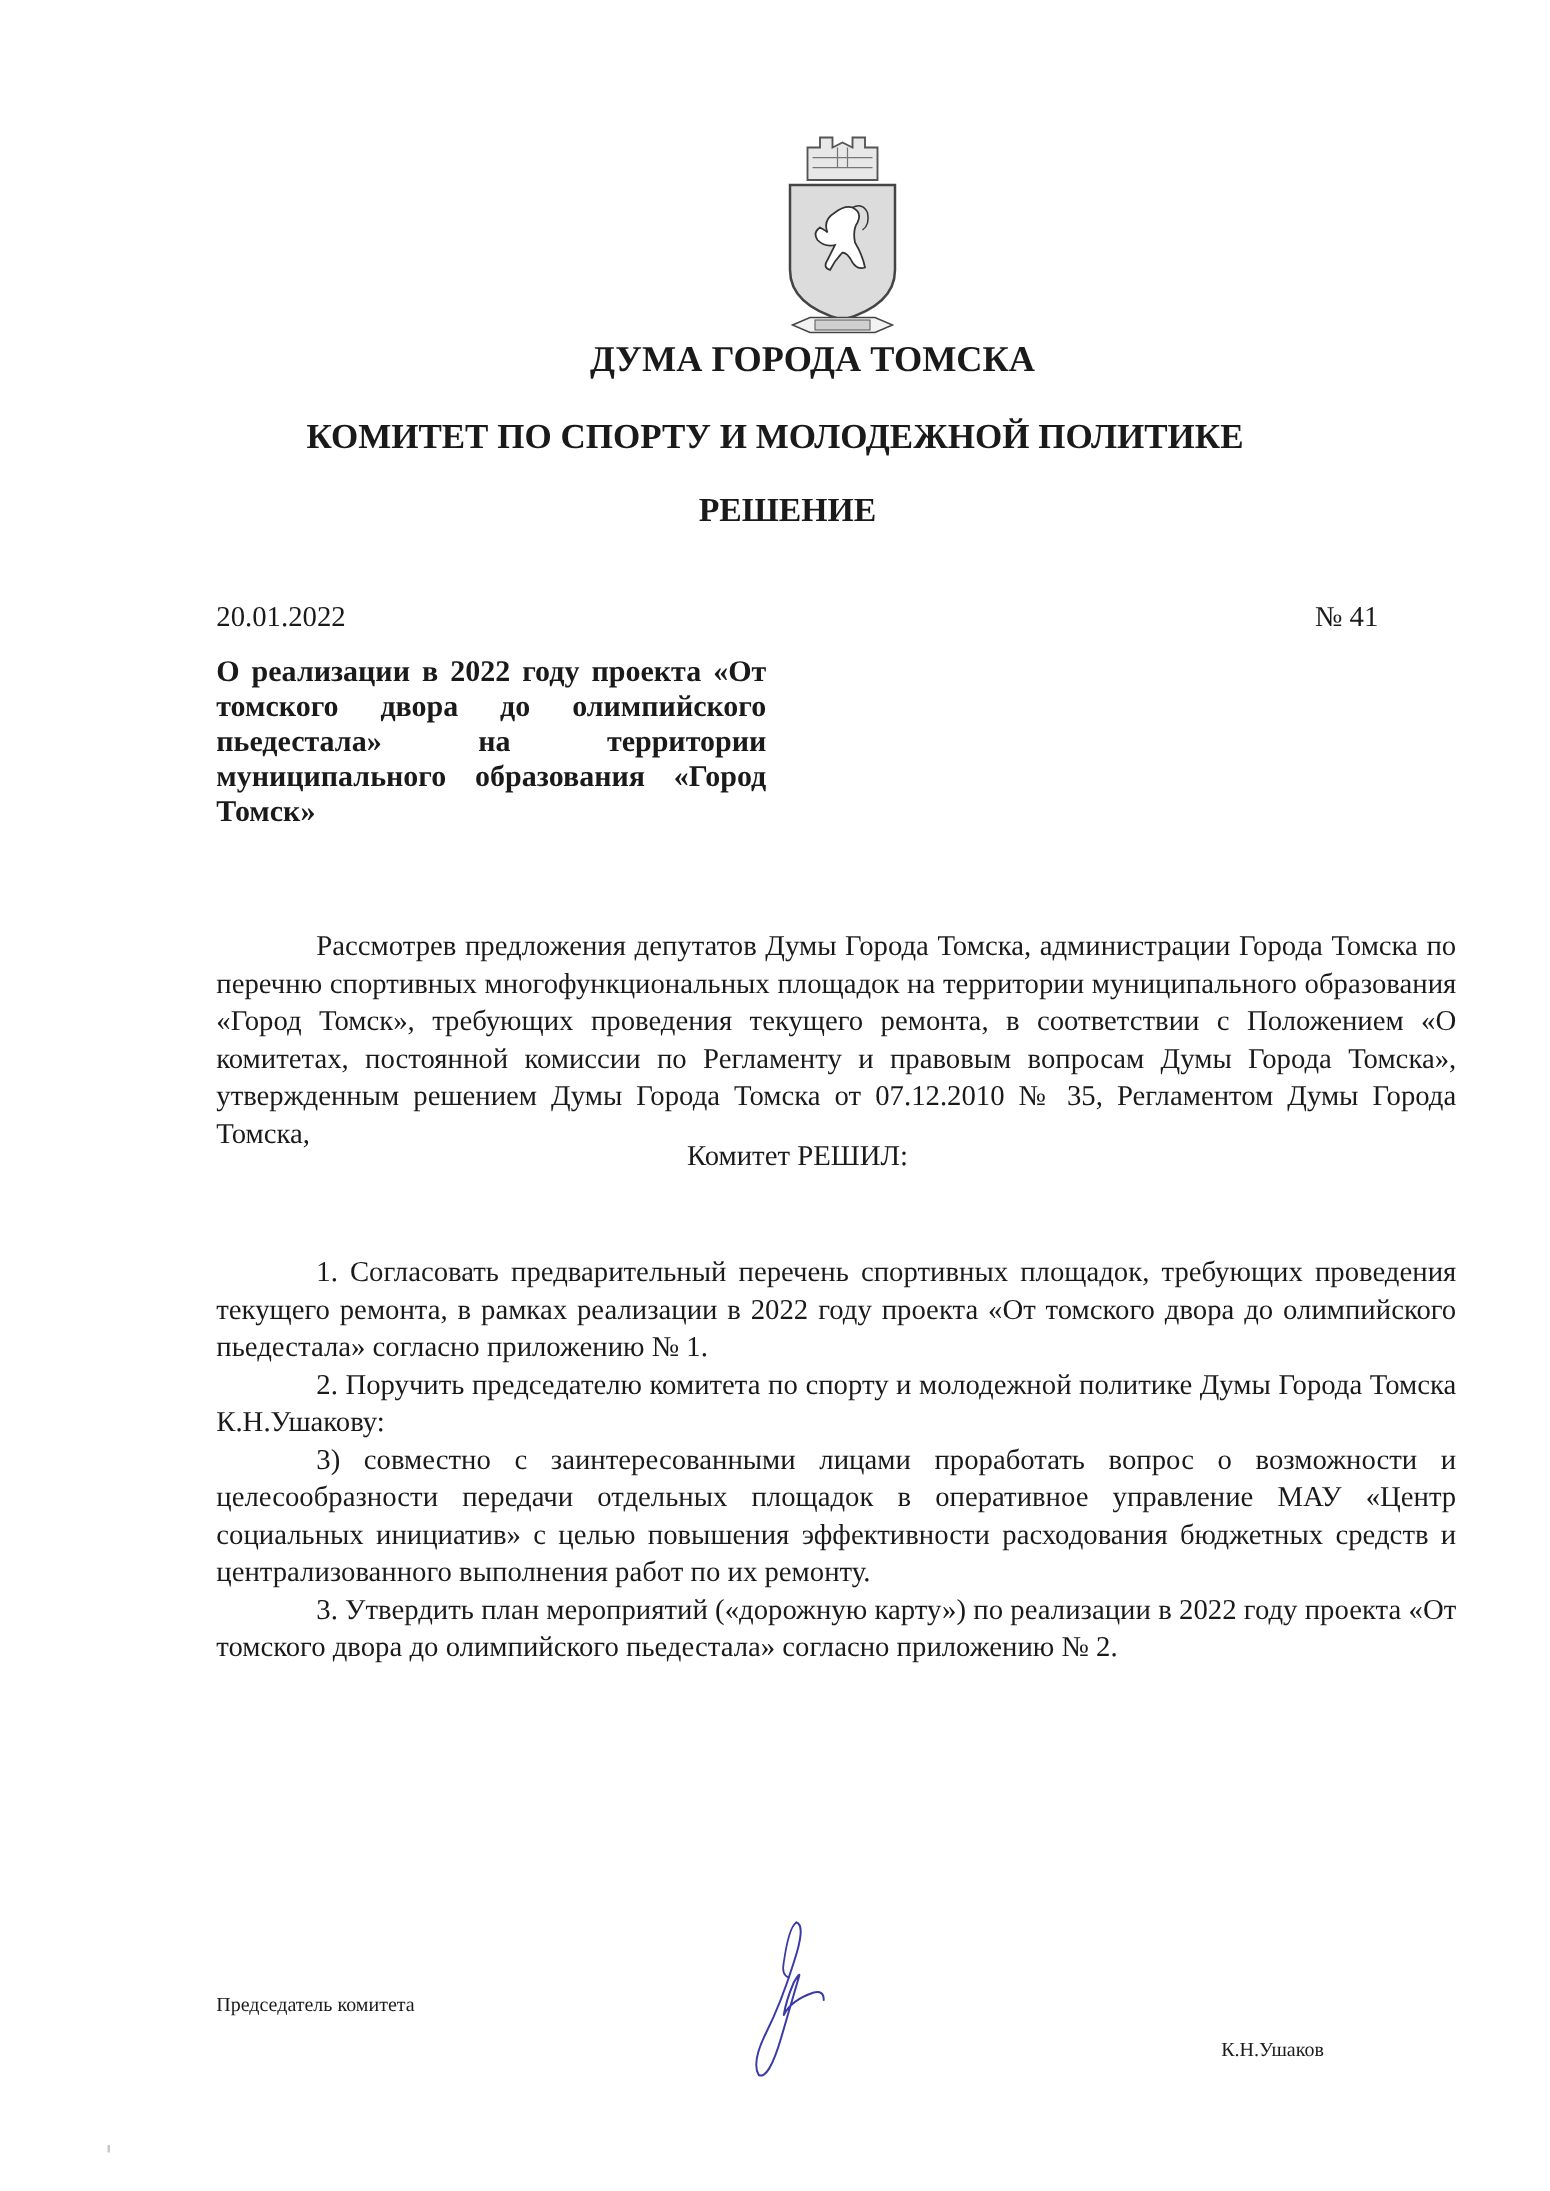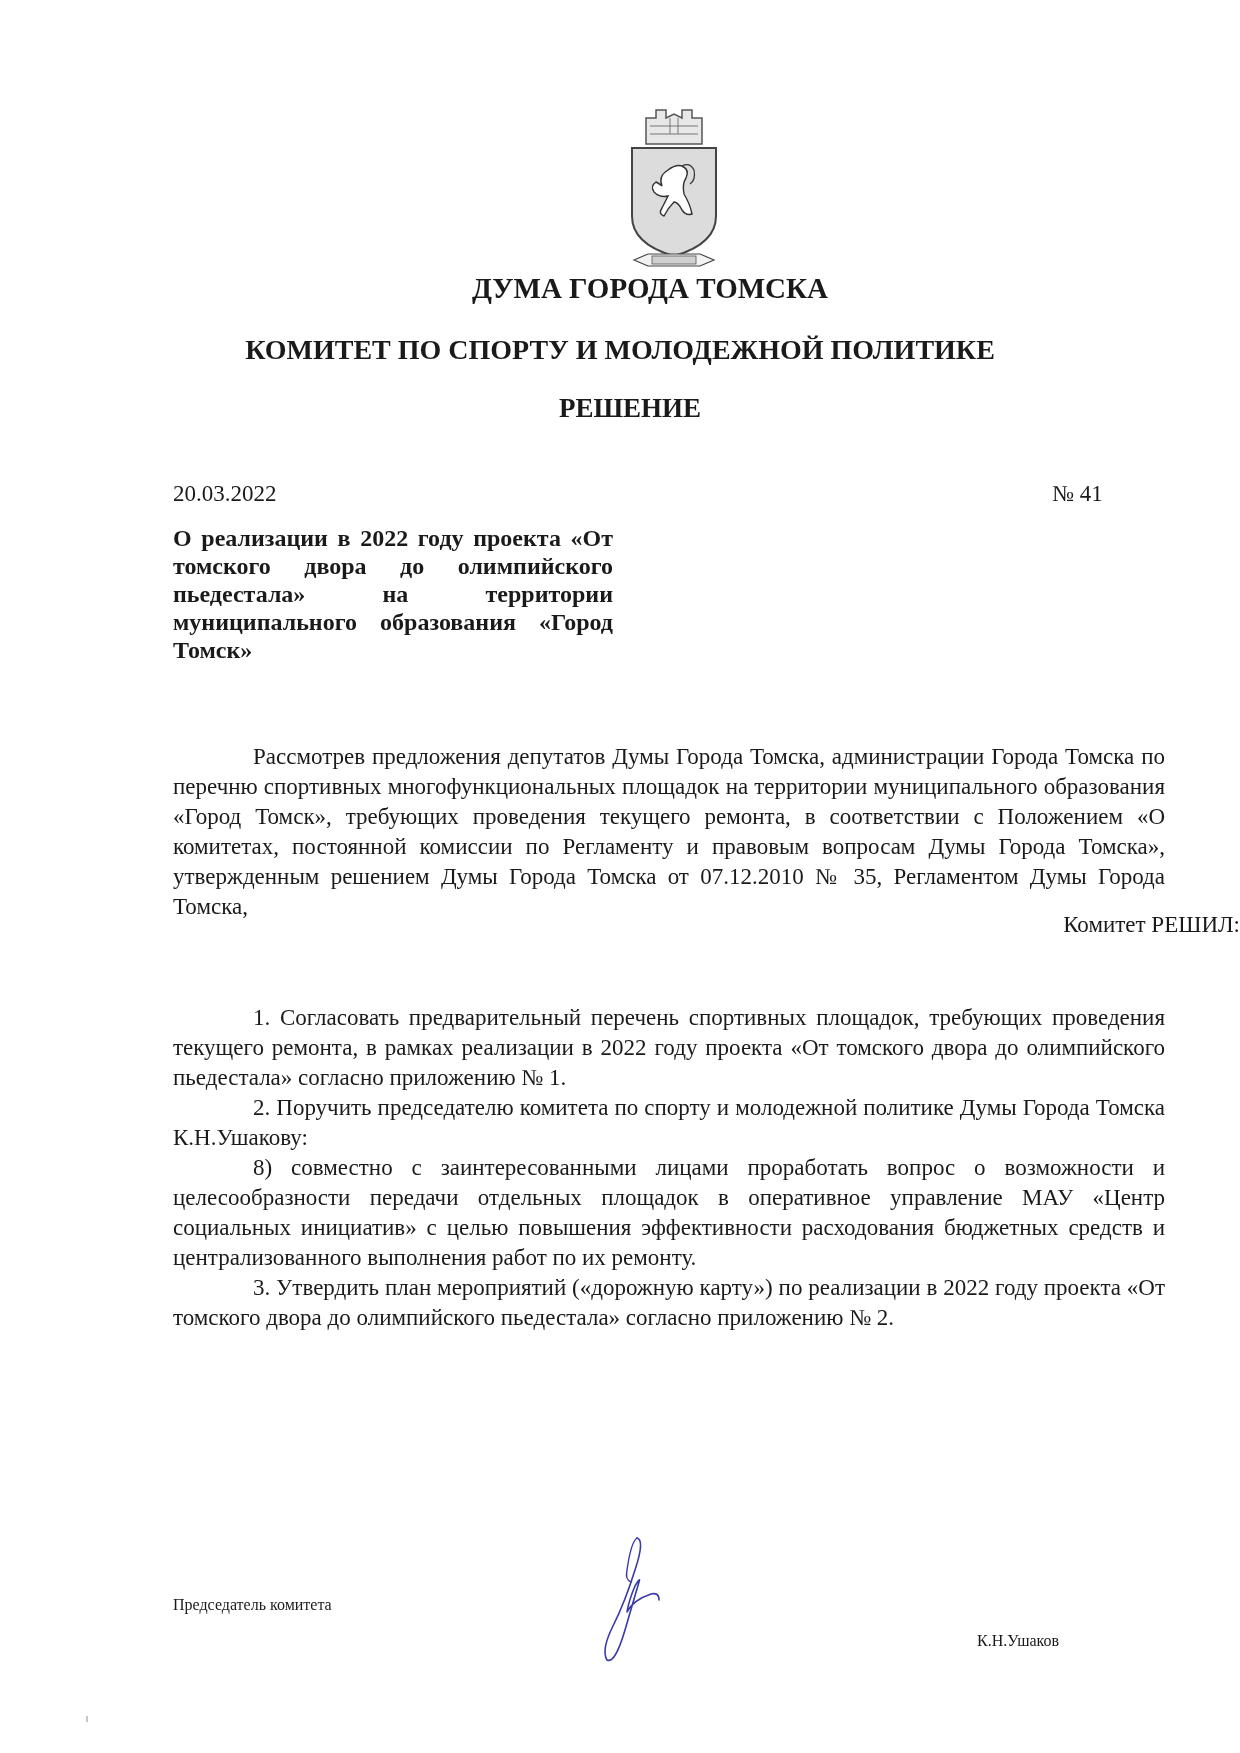--- a/index.html
+++ b/index.html
@@ -85,21 +85,21 @@
     }
     .preamble {
       top: 694px;
       text-indent: 80px;
     }
     .resolved {
       position: absolute;
       left: 0;
       width: 1240px;
       top: 912px;
-      text-align: right;
+      text-align: center;
       font-size: 23px;
       padding-left: 36px;
       box-sizing: border-box;
     }
     .items {
       top: 955px;
     }
     .items p {
       margin: 0;
       text-indent: 80px;
@@ -144,33 +144,33 @@
     <path d="M58 62 Q66 58 70 66 Q72 76 66 80" fill="none" stroke="#333" stroke-width="1.2"></path>
 
     <path d="M10 156 L24 150 L76 150 L90 156 L76 162 L24 162 Z" fill="#f2f2f2" stroke="#444" stroke-width="1.2"></path>
     <rect x="28" y="152" width="44" height="8" fill="#d0d0d0" stroke="#555" stroke-width="0.8"></rect>
   </svg>
 
   <div class="h-center duma-title">ДУМА ГОРОДА ТОМСКА</div>
   <div class="h-center committee-title">КОМИТЕТ ПО СПОРТУ И МОЛОДЕЖНОЙ ПОЛИТИКЕ</div>
   <div class="h-center decision-title">РЕШЕНИЕ</div>
 
-  <div class="date">20.03.2022</div>
+  <div class="date">20.01.2022</div>
   <div class="number">№ 41</div>
 
   <div class="subject">О реализации в 2022 году проекта «От томского двора до олимпийского пьедестала» на территории муниципального образования «Город Томск»</div>
 
   <div class="body-text preamble">Рассмотрев предложения депутатов Думы Города Томска, администрации Города Томска по перечню спортивных многофункциональных площадок на территории муниципального образования «Город Томск», требующих проведения текущего ремонта, в соответствии с Положением «О комитетах, постоянной комиссии по Регламенту и правовым вопросам Думы Города Томска», утвержденным решением Думы Города Томска от 07.12.2010 № 35, Регламентом Думы Города Томска,</div>
 
   <div class="resolved">Комитет РЕШИЛ:</div>
 
   <div class="body-text items">
     <p>1. Согласовать предварительный перечень спортивных площадок, требующих проведения текущего ремонта, в рамках реализации в 2022 году проекта «От томского двора до олимпийского пьедестала» согласно приложению № 1.</p>
     <p>2. Поручить председателю комитета по спорту и молодежной политике Думы Города Томска К.Н.Ушакову:</p>
-    <p>8) совместно с заинтересованными лицами проработать вопрос о возможности и целесообразности передачи отдельных площадок в оперативное управление МАУ «Центр социальных инициатив» с целью повышения эффективности расходования бюджетных средств и централизованного выполнения работ по их ремонту.</p>
+    <p>3) совместно с заинтересованными лицами проработать вопрос о возможности и целесообразности передачи отдельных площадок в оперативное управление МАУ «Центр социальных инициатив» с целью повышения эффективности расходования бюджетных средств и централизованного выполнения работ по их ремонту.</p>
     <p>3. Утвердить план мероприятий («дорожную карту») по реализации в 2022 году проекта «От томского двора до олимпийского пьедестала» согласно приложению № 2.</p>
   </div>
 
   <svg class="signature" viewBox="0 0 130 140">
     <path d="M82 8 Q90 10 80 40 Q70 72 58 96 Q46 120 52 130 Q60 134 70 100 Q80 66 84 52 Q86 46 80 56 Q74 70 72 82 Q78 70 96 64 Q104 62 104 70" fill="none" stroke="#3a3aa8" stroke-width="1.6" stroke-linecap="round" stroke-linejoin="round"></path>
     <path d="M82 8 Q76 12 72 40 Q70 50 76 52" fill="none" stroke="#3a3aa8" stroke-width="1.4" stroke-linecap="round"></path>
   </svg>
 
   <div class="sign-row sign-position">Председатель комитета</div>
   <div class="sign-row sign-name">К.Н.Ушаков</div>

